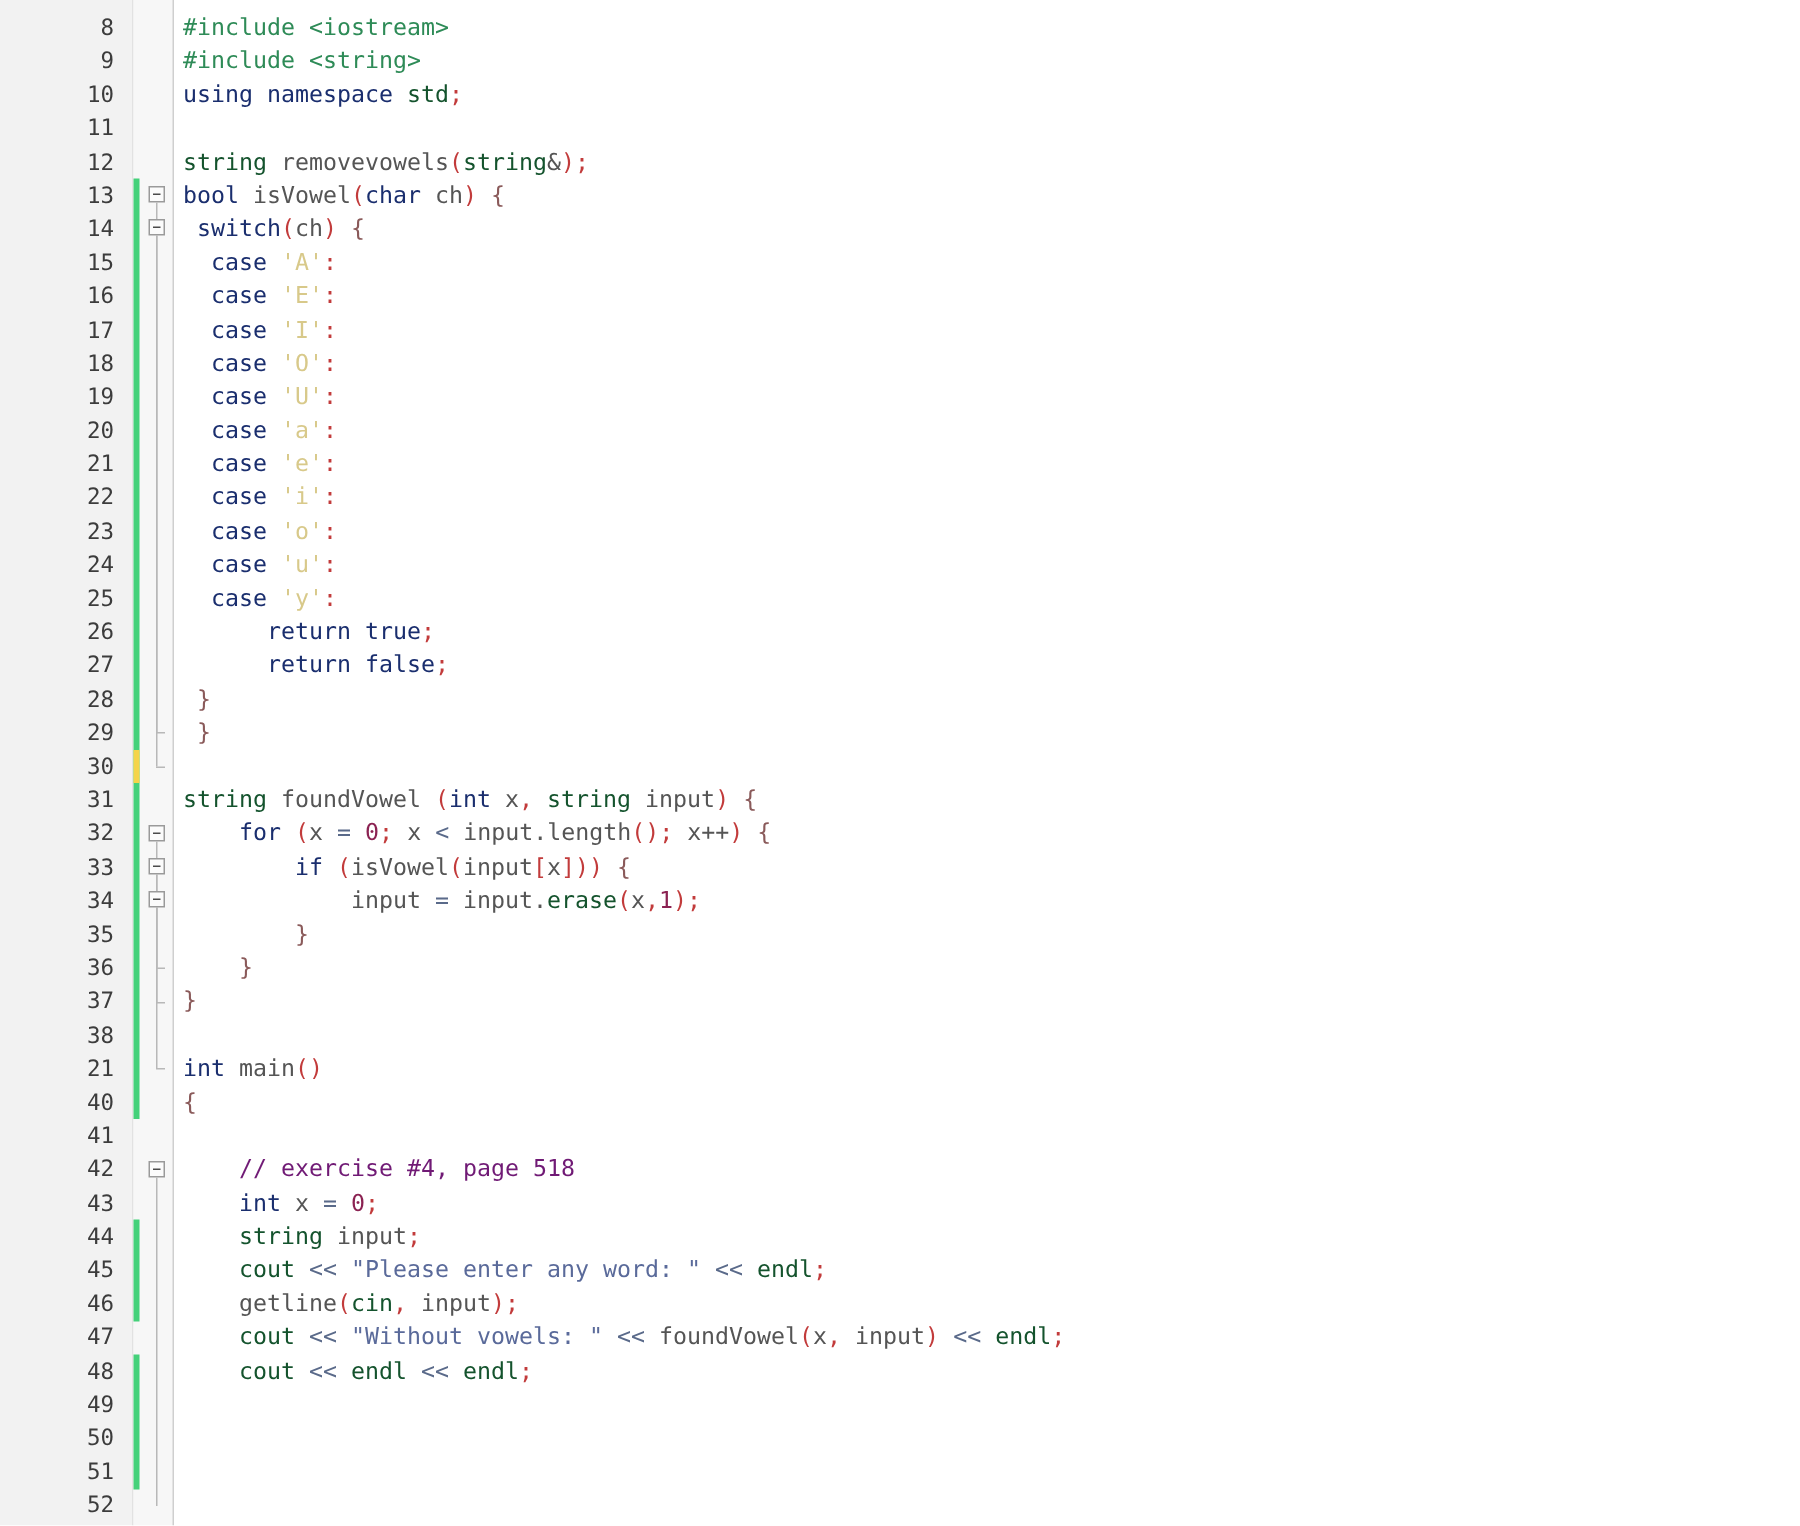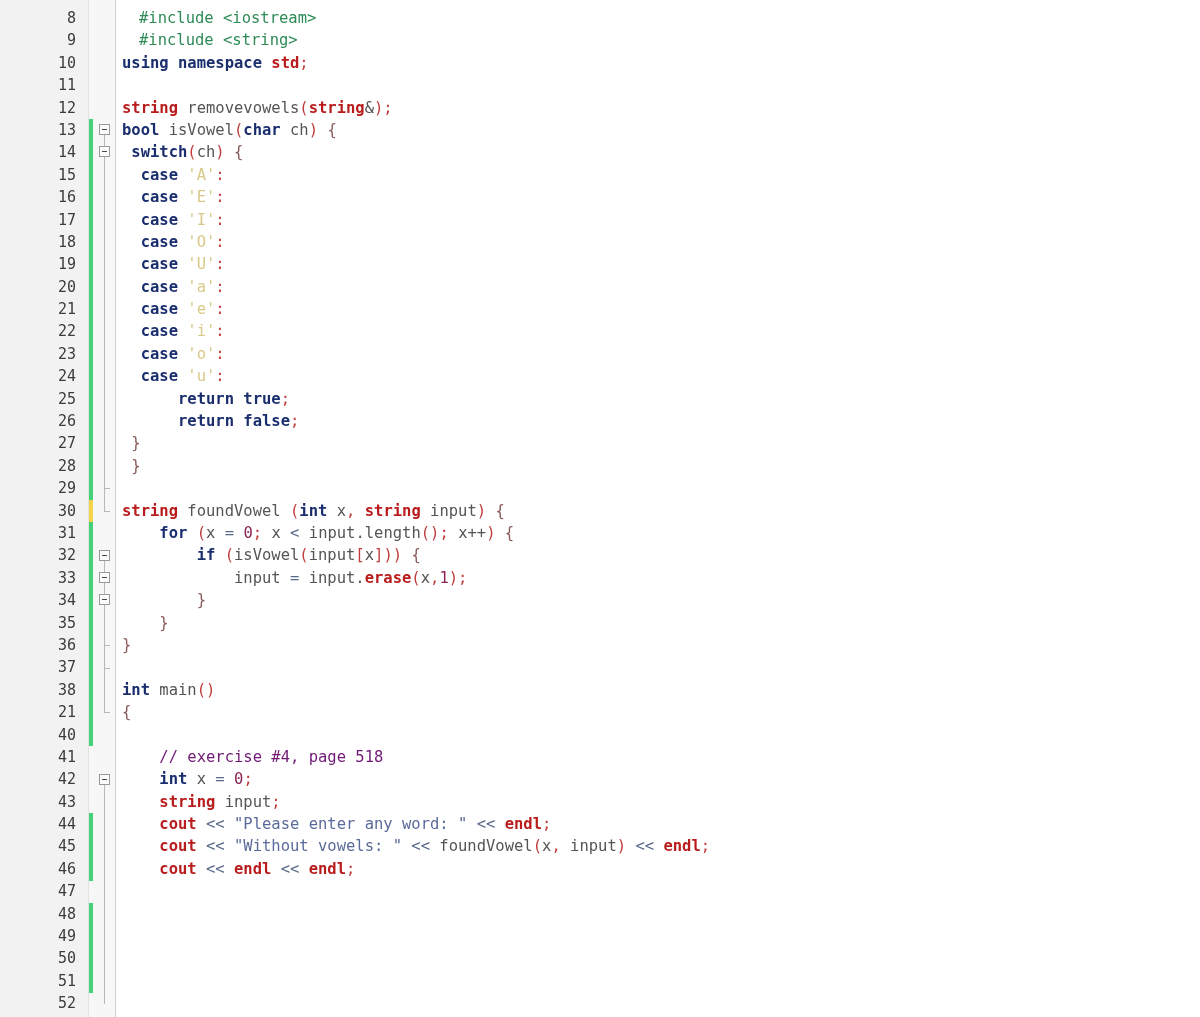--- a/index.html
+++ b/index.html
@@ -104,23 +104,23 @@
     height: 22.4px;
     line-height: 22.4px;
     white-space: pre;
     font-size: 15.5px;
     font-family: "DejaVu Sans Mono", "Liberation Mono", monospace;
     padding-left: 6px;
     letter-spacing: 0px;
   }
 
   
-  .t-pre   { color: #2e8b57; margin-left: 17px; }                      
-  .t-kw    { color: #1a2e6e; font-weight: bold; }   
-  .t-type  { color: #b91c1c; font-weight: bold; }   
+  .t-pre   { color: #2e8b57; }                      
+  .t-kw    { color: #1a2e6e; font-weight: normal; }   
+  .t-type  { color: #14532d; font-weight: normal; }   
   .t-id    { color: #555555; }                      
   .t-punc  { color: #c23b3b; }                      
   .t-op    { color: #5a6a8a; }                      
   .t-num   { color: #8b2252; }                      
   .t-str   { color: #5a6a9a; }                      
   .t-char  { color: #d8c98a; }                      
   .t-cmt   { color: #701a75; }                      
   .t-brace { color: #8a5a5a; }                      
   .t-plain { color: #555555; }
 </style>
@@ -219,39 +219,41 @@
         <div class="codeline"><span class="t-plain">  </span><span class="t-kw">case</span><span class="t-plain"> </span><span class="t-char">'A'</span><span class="t-punc">:</span></div>
         <div class="codeline"><span class="t-plain">  </span><span class="t-kw">case</span><span class="t-plain"> </span><span class="t-char">'E'</span><span class="t-punc">:</span></div>
         <div class="codeline"><span class="t-plain">  </span><span class="t-kw">case</span><span class="t-plain"> </span><span class="t-char">'I'</span><span class="t-punc">:</span></div>
         <div class="codeline"><span class="t-plain">  </span><span class="t-kw">case</span><span class="t-plain"> </span><span class="t-char">'O'</span><span class="t-punc">:</span></div>
         <div class="codeline"><span class="t-plain">  </span><span class="t-kw">case</span><span class="t-plain"> </span><span class="t-char">'U'</span><span class="t-punc">:</span></div>
         <div class="codeline"><span class="t-plain">  </span><span class="t-kw">case</span><span class="t-plain"> </span><span class="t-char">'a'</span><span class="t-punc">:</span></div>
         <div class="codeline"><span class="t-plain">  </span><span class="t-kw">case</span><span class="t-plain"> </span><span class="t-char">'e'</span><span class="t-punc">:</span></div>
         <div class="codeline"><span class="t-plain">  </span><span class="t-kw">case</span><span class="t-plain"> </span><span class="t-char">'i'</span><span class="t-punc">:</span></div>
         <div class="codeline"><span class="t-plain">  </span><span class="t-kw">case</span><span class="t-plain"> </span><span class="t-char">'o'</span><span class="t-punc">:</span></div>
         <div class="codeline"><span class="t-plain">  </span><span class="t-kw">case</span><span class="t-plain"> </span><span class="t-char">'u'</span><span class="t-punc">:</span></div>
+        <div class="codeline"><span class="t-plain">  </span><span class="t-kw">case</span><span class="t-plain"> </span><span class="t-char">'y'</span><span class="t-punc">:</span></div>
         <div class="codeline"><span class="t-plain">      </span><span class="t-kw">return true</span><span class="t-punc">;</span></div>
         <div class="codeline"><span class="t-plain">      </span><span class="t-kw">return false</span><span class="t-punc">;</span></div>
         <div class="codeline"><span class="t-plain"> </span><span class="t-brace">}</span></div>
         <div class="codeline"><span class="t-plain"> </span><span class="t-brace">}</span></div>
         <div class="codeline">&nbsp;</div>
         <div class="codeline"><span class="t-type">string</span><span class="t-plain"> </span><span class="t-id">foundVowel</span><span class="t-plain"> </span><span class="t-punc">(</span><span class="t-kw">int</span><span class="t-plain"> </span><span class="t-id">x</span><span class="t-punc">,</span><span class="t-plain"> </span><span class="t-type">string</span><span class="t-plain"> </span><span class="t-id">input</span><span class="t-punc">)</span><span class="t-plain"> </span><span class="t-brace">{</span></div>
         <div class="codeline"><span class="t-plain">    </span><span class="t-kw">for</span><span class="t-plain"> </span><span class="t-punc">(</span><span class="t-id">x</span><span class="t-plain"> </span><span class="t-op">=</span><span class="t-plain"> </span><span class="t-num">0</span><span class="t-punc">;</span><span class="t-plain"> </span><span class="t-id">x</span><span class="t-plain"> </span><span class="t-op">&lt;</span><span class="t-plain"> </span><span class="t-id">input.length</span><span class="t-punc">();</span><span class="t-plain"> </span><span class="t-id">x++</span><span class="t-punc">)</span><span class="t-plain"> </span><span class="t-brace">{</span></div>
         <div class="codeline"><span class="t-plain">        </span><span class="t-kw">if</span><span class="t-plain"> </span><span class="t-punc">(</span><span class="t-id">isVowel</span><span class="t-punc">(</span><span class="t-id">input</span><span class="t-punc">[</span><span class="t-id">x</span><span class="t-punc">]))</span><span class="t-plain"> </span><span class="t-brace">{</span></div>
         <div class="codeline"><span class="t-plain">            </span><span class="t-id">input</span><span class="t-plain"> </span><span class="t-op">=</span><span class="t-plain"> </span><span class="t-id">input.</span><span class="t-type">erase</span><span class="t-punc">(</span><span class="t-id">x</span><span class="t-punc">,</span><span class="t-num">1</span><span class="t-punc">);</span></div>
         <div class="codeline"><span class="t-plain">        </span><span class="t-brace">}</span></div>
         <div class="codeline"><span class="t-plain">    </span><span class="t-brace">}</span></div>
         <div class="codeline"><span class="t-brace">}</span></div>
         <div class="codeline">&nbsp;</div>
         <div class="codeline"><span class="t-kw">int</span><span class="t-plain"> </span><span class="t-id">main</span><span class="t-punc">()</span></div>
         <div class="codeline"><span class="t-brace">{</span></div>
         <div class="codeline">&nbsp;</div>
         <div class="codeline"><span class="t-plain">    </span><span class="t-cmt">// exercise #4, page 518</span></div>
         <div class="codeline"><span class="t-plain">    </span><span class="t-kw">int</span><span class="t-plain"> </span><span class="t-id">x</span><span class="t-plain"> </span><span class="t-op">=</span><span class="t-plain"> </span><span class="t-num">0</span><span class="t-punc">;</span></div>
         <div class="codeline"><span class="t-plain">    </span><span class="t-type">string</span><span class="t-plain"> </span><span class="t-id">input</span><span class="t-punc">;</span></div>
         <div class="codeline"><span class="t-plain">    </span><span class="t-type">cout</span><span class="t-plain"> </span><span class="t-op">&lt;&lt;</span><span class="t-plain"> </span><span class="t-str">"Please enter any word: "</span><span class="t-plain"> </span><span class="t-op">&lt;&lt;</span><span class="t-plain"> </span><span class="t-type">endl</span><span class="t-punc">;</span></div>
+        <div class="codeline"><span class="t-plain">    </span><span class="t-id">getline</span><span class="t-punc">(</span><span class="t-type">cin</span><span class="t-punc">,</span><span class="t-plain"> </span><span class="t-id">input</span><span class="t-punc">);</span></div>
         <div class="codeline"><span class="t-plain">    </span><span class="t-type">cout</span><span class="t-plain"> </span><span class="t-op">&lt;&lt;</span><span class="t-plain"> </span><span class="t-str">"Without vowels: "</span><span class="t-plain"> </span><span class="t-op">&lt;&lt;</span><span class="t-plain"> </span><span class="t-id">foundVowel</span><span class="t-punc">(</span><span class="t-id">x</span><span class="t-punc">,</span><span class="t-plain"> </span><span class="t-id">input</span><span class="t-punc">)</span><span class="t-plain"> </span><span class="t-op">&lt;&lt;</span><span class="t-plain"> </span><span class="t-type">endl</span><span class="t-punc">;</span></div>
         <div class="codeline"><span class="t-plain">    </span><span class="t-type">cout</span><span class="t-plain"> </span><span class="t-op">&lt;&lt;</span><span class="t-plain"> </span><span class="t-type">endl</span><span class="t-plain"> </span><span class="t-op">&lt;&lt;</span><span class="t-plain"> </span><span class="t-type">endl</span><span class="t-punc">;</span></div>
         <div class="codeline">&nbsp;</div>
       </div>
   </div>
 
 </div>
 
 </body></html>

